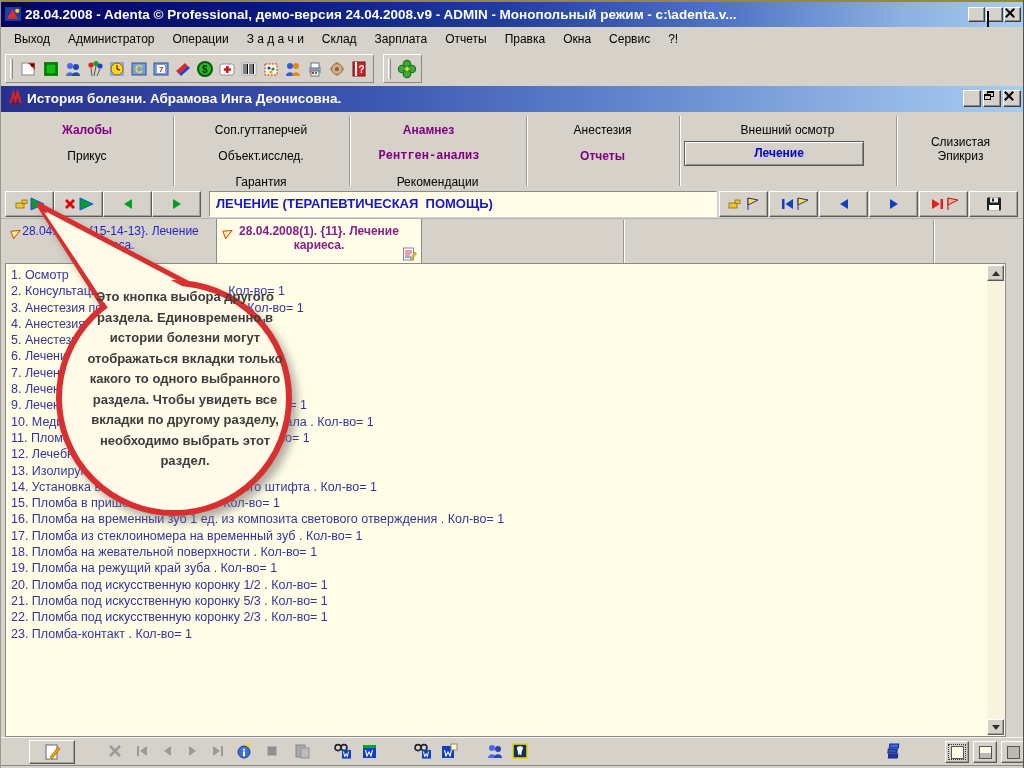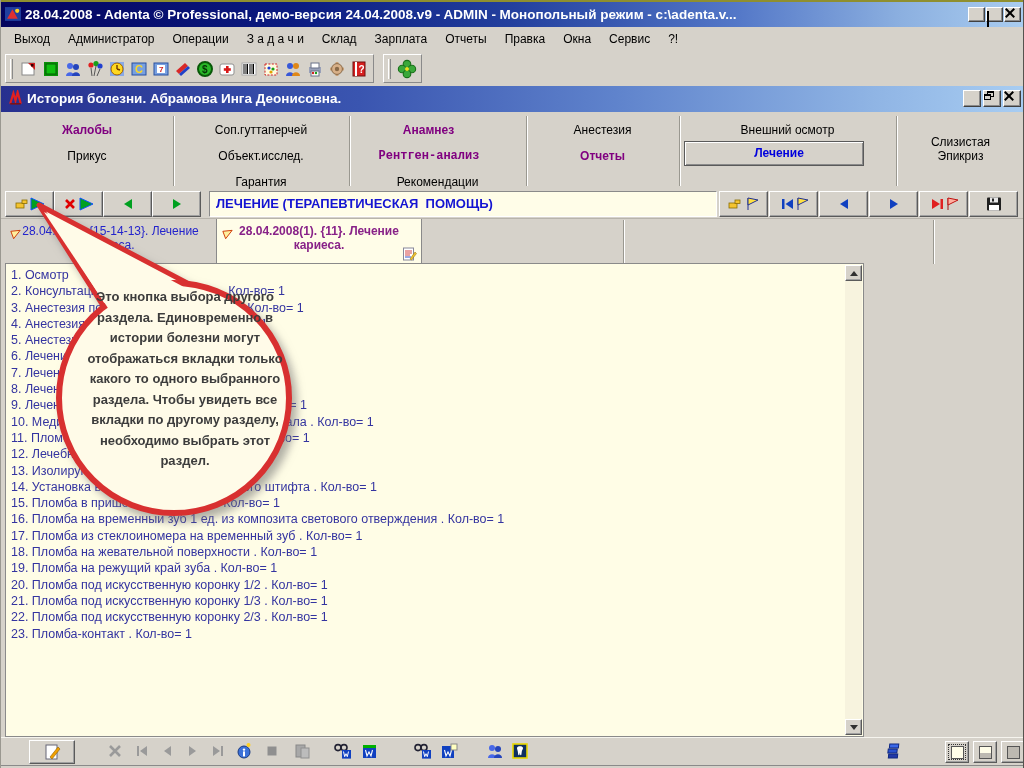--- a/index.html
+++ b/index.html
@@ -61,21 +61,21 @@
   .tabstrip{position:absolute;left:0;top:218px;width:1024px;height:45px;background:#d6d2ca;border-top:1px solid #b8b4ac}
   .tab{position:absolute;top:0;height:45px;font-size:12px;text-align:center;padding-top:5px;cursor:default}
   .tab .l2{display:block}
   .tab1{left:4px;width:212px;border-right:1px solid #8a8a8a;color:#2323cc}
   .tab2{left:216px;width:205px;background:#fffde8;border-right:1px solid #8a8a8a;color:#882288;font-weight:bold}
   .tflag{position:absolute;left:4px;top:9px;width:13px;height:14px}
   .tnote{position:absolute;right:4px;bottom:3px;width:15px;height:15px}
   .tsep{position:absolute;top:1px;width:1px;height:44px;background:#9a9890;box-shadow:1px 0 0 #fff}
 
   
-  .content{position:absolute;left:4px;top:263px;width:859px;height:474px;background:#fffde6;border:1px solid #8a8a8a}
+  .content{position:absolute;left:4px;top:263px;width:1001px;height:474px;background:#fffde6;border:1px solid #8a8a8a}
   .listwrap{position:absolute;left:5px;top:3px;right:22px;bottom:3px;overflow:hidden;font-size:12.5px;line-height:16.3px;color:#3434a0;white-space:nowrap}
   .scroll{position:absolute;right:1px;top:1px;width:17px;height:470px;background:#f7f3de}
   .sbtn{position:absolute;left:0;width:17px;height:16px;background:#d6d2ca;border:1px solid;border-color:#fff #5a5a5a #5a5a5a #fff;box-shadow:inset -1px -1px 0 #a0a0a0;display:flex;align-items:center;justify-content:center}
   .sbtn.up{top:0}.sbtn.down{bottom:0}
   .sarrow{width:0;height:0;border-left:4px solid transparent;border-right:4px solid transparent}
   .sarrow.u{border-bottom:5px solid #303030}.sarrow.d{border-top:5px solid #303030}
 
   
   .bubble-svg{position:absolute;left:18px;top:193px;width:320px;height:332px;z-index:50;
     filter:drop-shadow(5px 6px 4px rgba(110,110,110,.55))}
@@ -389,21 +389,21 @@
       <div>11. Пломбирование канала гуттаперчей . Кол-во= 1</div>
       <div>12. Лечебная прокладка . Кол-во= 1</div>
       <div>13. Изолирующая прокладка . Кол-во= 1</div>
       <div>14. Установка внутриканального анкерного штифта . Кол-во= 1</div>
       <div>15. Пломба в пришеечной области . Кол-во= 1</div>
       <div>16. Пломба на временный зуб 1 ед. из композита светового отверждения . Кол-во= 1</div>
       <div>17. Пломба из стеклоиномера на временный зуб . Кол-во= 1</div>
       <div>18. Пломба на жевательной поверхности . Кол-во= 1</div>
       <div>19. Пломба на режущий край зуба . Кол-во= 1</div>
       <div>20. Пломба под искусственную коронку 1/2 . Кол-во= 1</div>
-      <div>21. Пломба под искусственную коронку 1/3 . Кол-во= 1</div>
+      <div>21. Пломба под искусственную коронку 5/3 . Кол-во= 1</div>
       <div>22. Пломба под искусственную коронку 2/3 . Кол-во= 1</div>
       <div>23. Пломба-контакт . Кол-во= 1</div>
     </div>
     <div class="scroll">
       <span class="sbtn up">
           <i class="sarrow u"></i>
         </span>
       <span class="sbtn down">
           <i class="sarrow d"></i>
         </span>

